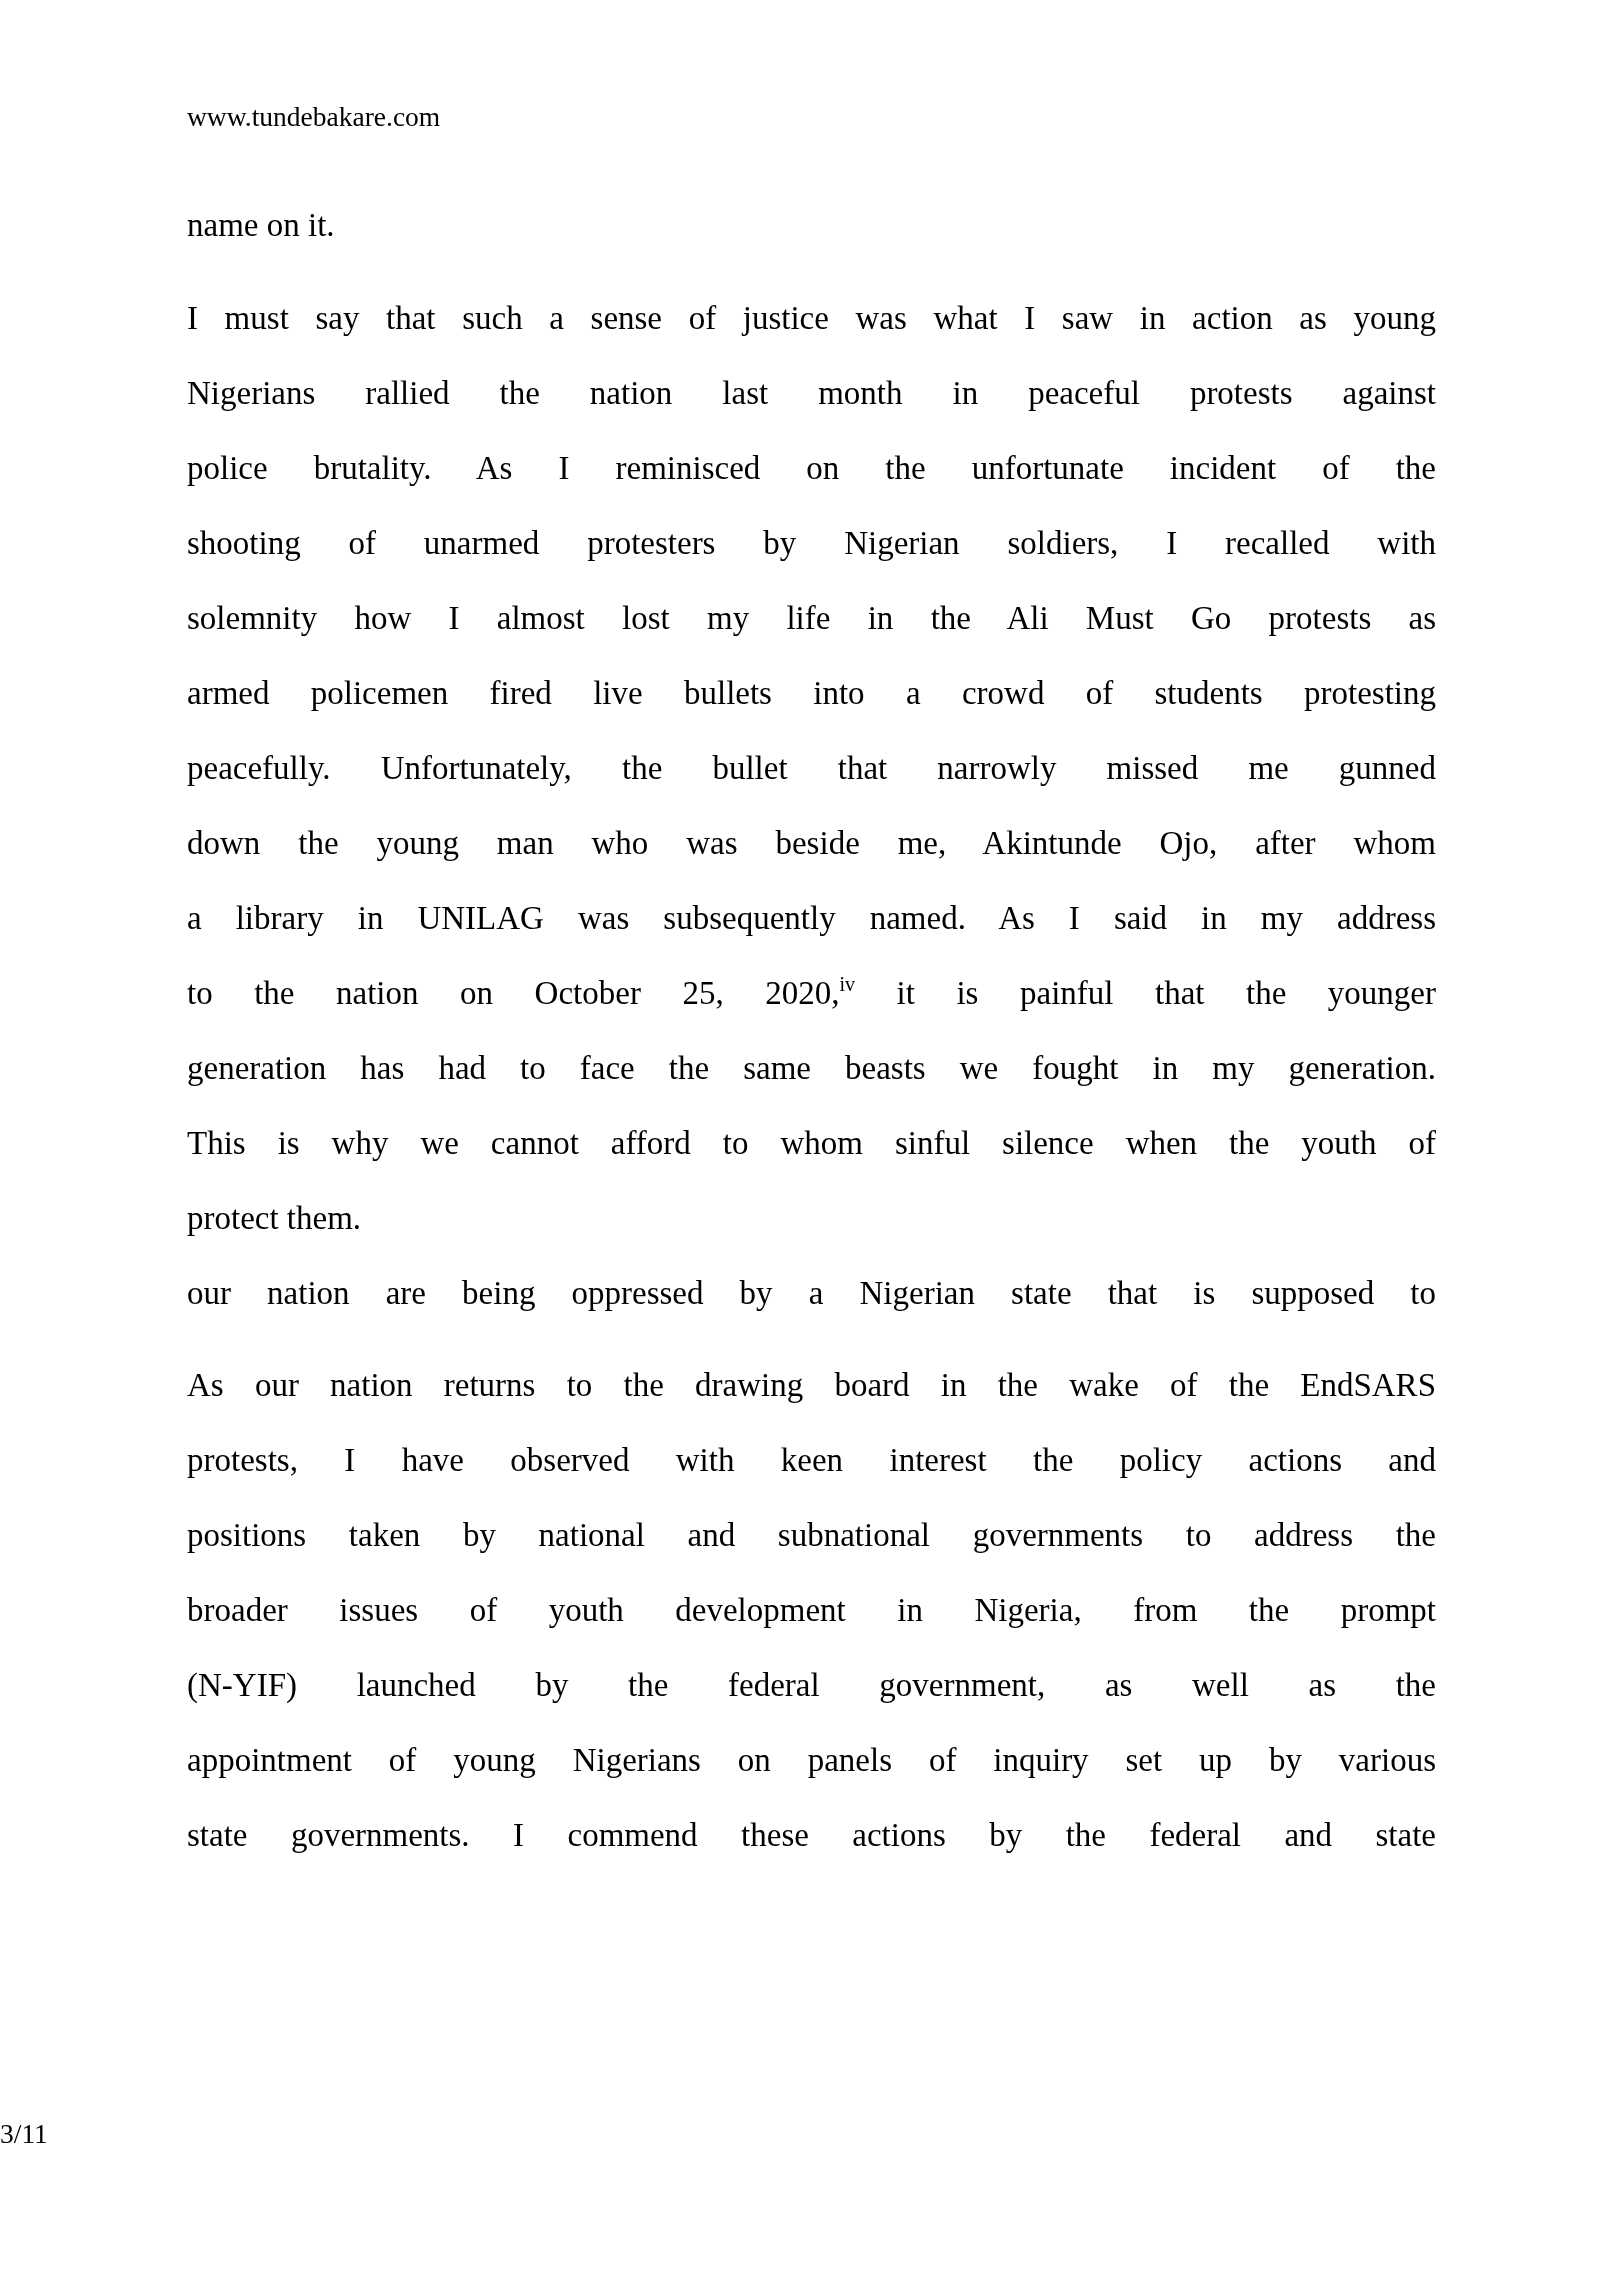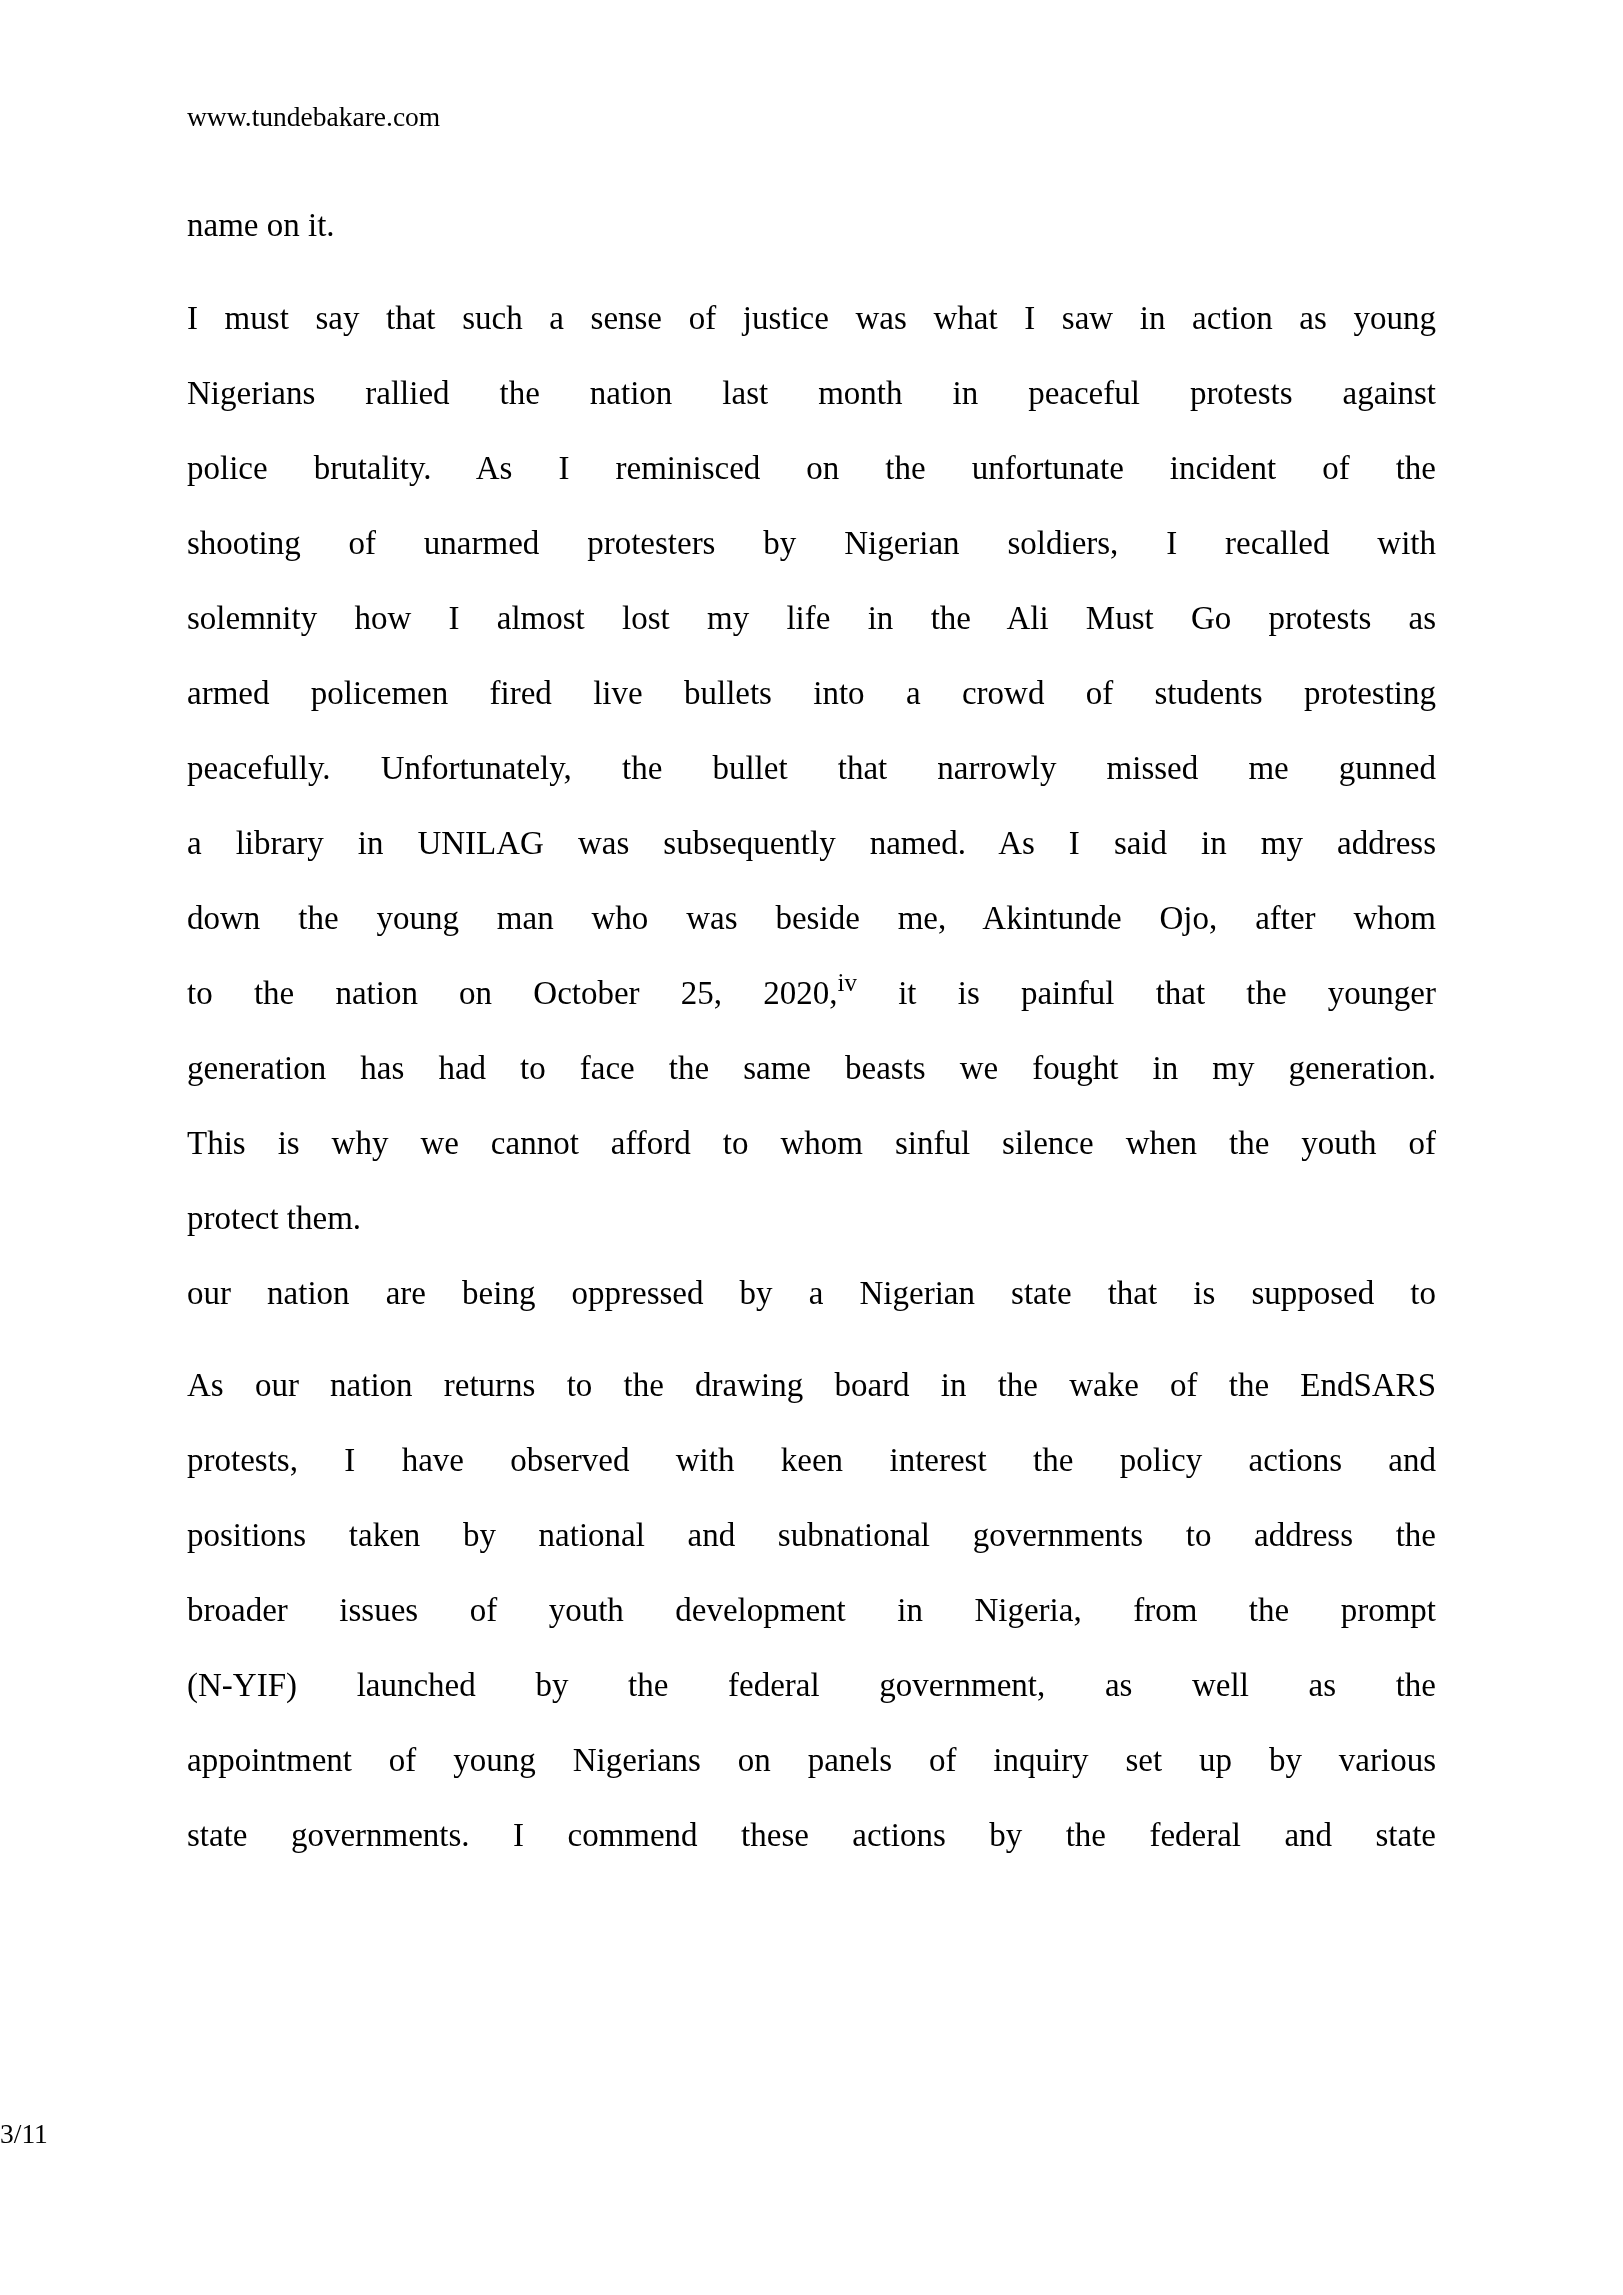--- a/index.html
+++ b/index.html
@@ -45,21 +45,21 @@
   .jline {
     font-size: 33px;
     line-height: 75px;
     text-align: justify;
     text-align-last: justify;
   }
   .jline.short {
     text-align-last: left;
   }
   .fnref {
-    font-size: 25px;
+    font-size: 20px;
     line-height: 0;
     vertical-align: baseline;
     position: relative;
     top: -13px;
   }
   .footer {
     position: absolute;
     left: 0;
     top: 2118px;
     width: 1623px;
@@ -82,22 +82,22 @@
     </div>
 
     <div class="para">
       <div class="jline">I must say that such a sense of justice was what I saw in action as young</div>
       <div class="jline">Nigerians rallied the nation last month in peaceful protests against</div>
       <div class="jline">police brutality. As I reminisced on the unfortunate incident of the</div>
       <div class="jline">shooting of unarmed protesters by Nigerian soldiers, I recalled with</div>
       <div class="jline">solemnity how I almost lost my life in the Ali Must Go protests as</div>
       <div class="jline">armed policemen fired live bullets into a crowd of students protesting</div>
       <div class="jline">peacefully. Unfortunately, the bullet that narrowly missed me gunned</div>
+      <div class="jline">down the young man who was beside me, Akintunde Ojo, after whom</div>
       <div class="jline">a library in UNILAG was subsequently named. As I said in my address</div>
-      <div class="jline">down the young man who was beside me, Akintunde Ojo, after whom</div>
       <div class="jline"><span>to the nation on October 25, 2020,</span><sup class="fnref">iv</sup> <span>it is painful that the younger</span></div>
       <div class="jline">generation has had to face the same beasts we fought in my generation.</div>
       <div class="jline">This is why we cannot afford to whom sinful silence when the youth of</div>
       <div class="jline short">protect them.</div>
       <div class="jline">our nation are being oppressed by a Nigerian state that is supposed to</div>
     </div>
 
     <div class="para">
       <div class="jline">As our nation returns to the drawing board in the wake of the EndSARS</div>
       <div class="jline">protests, I have observed with keen interest the policy actions and</div>

